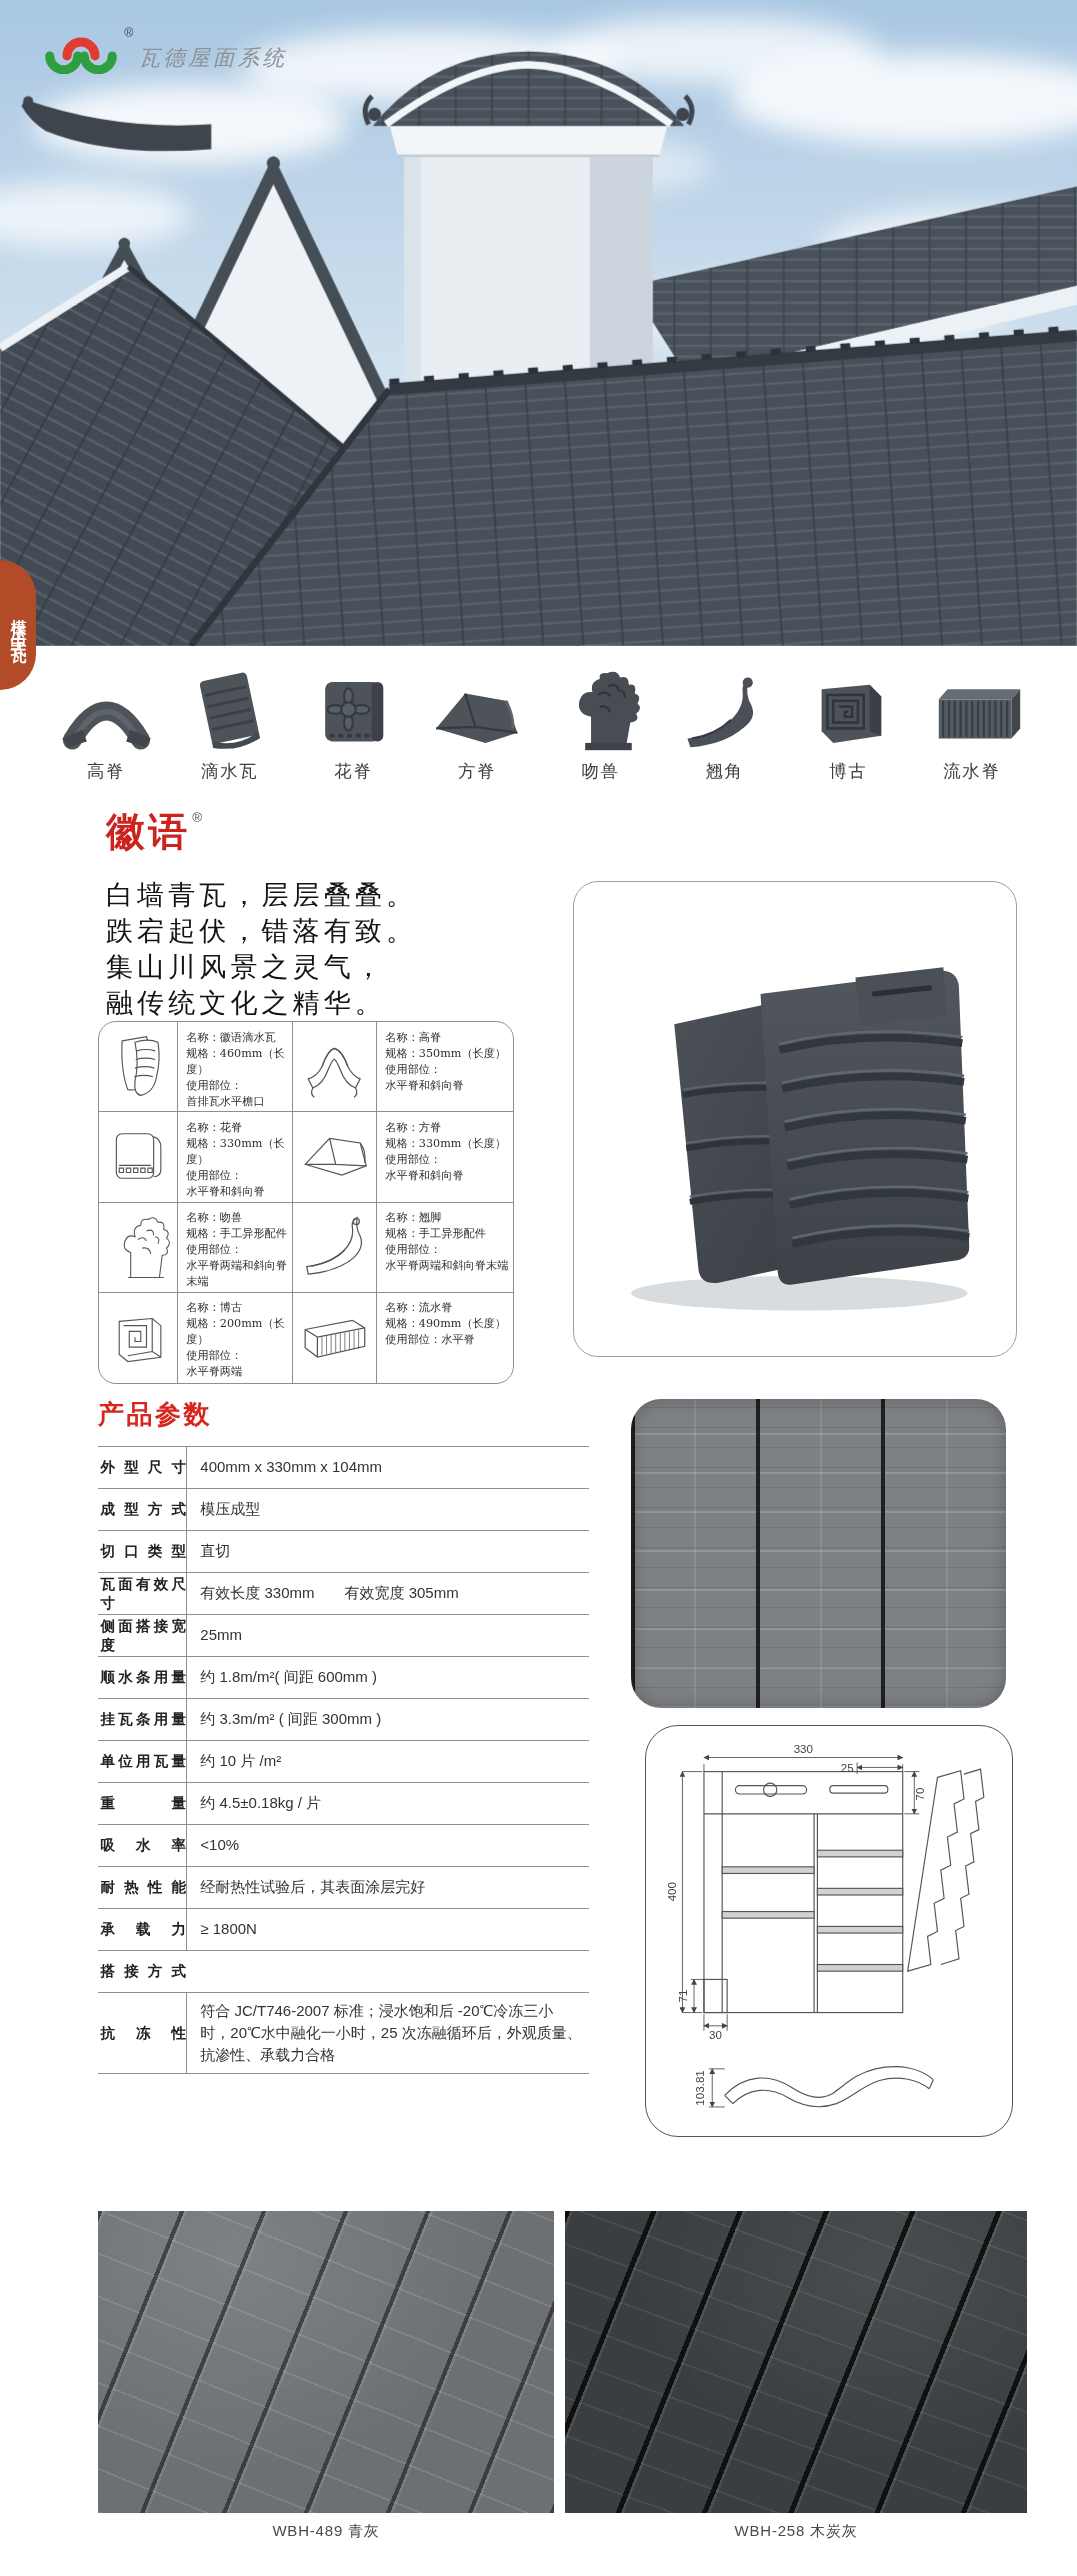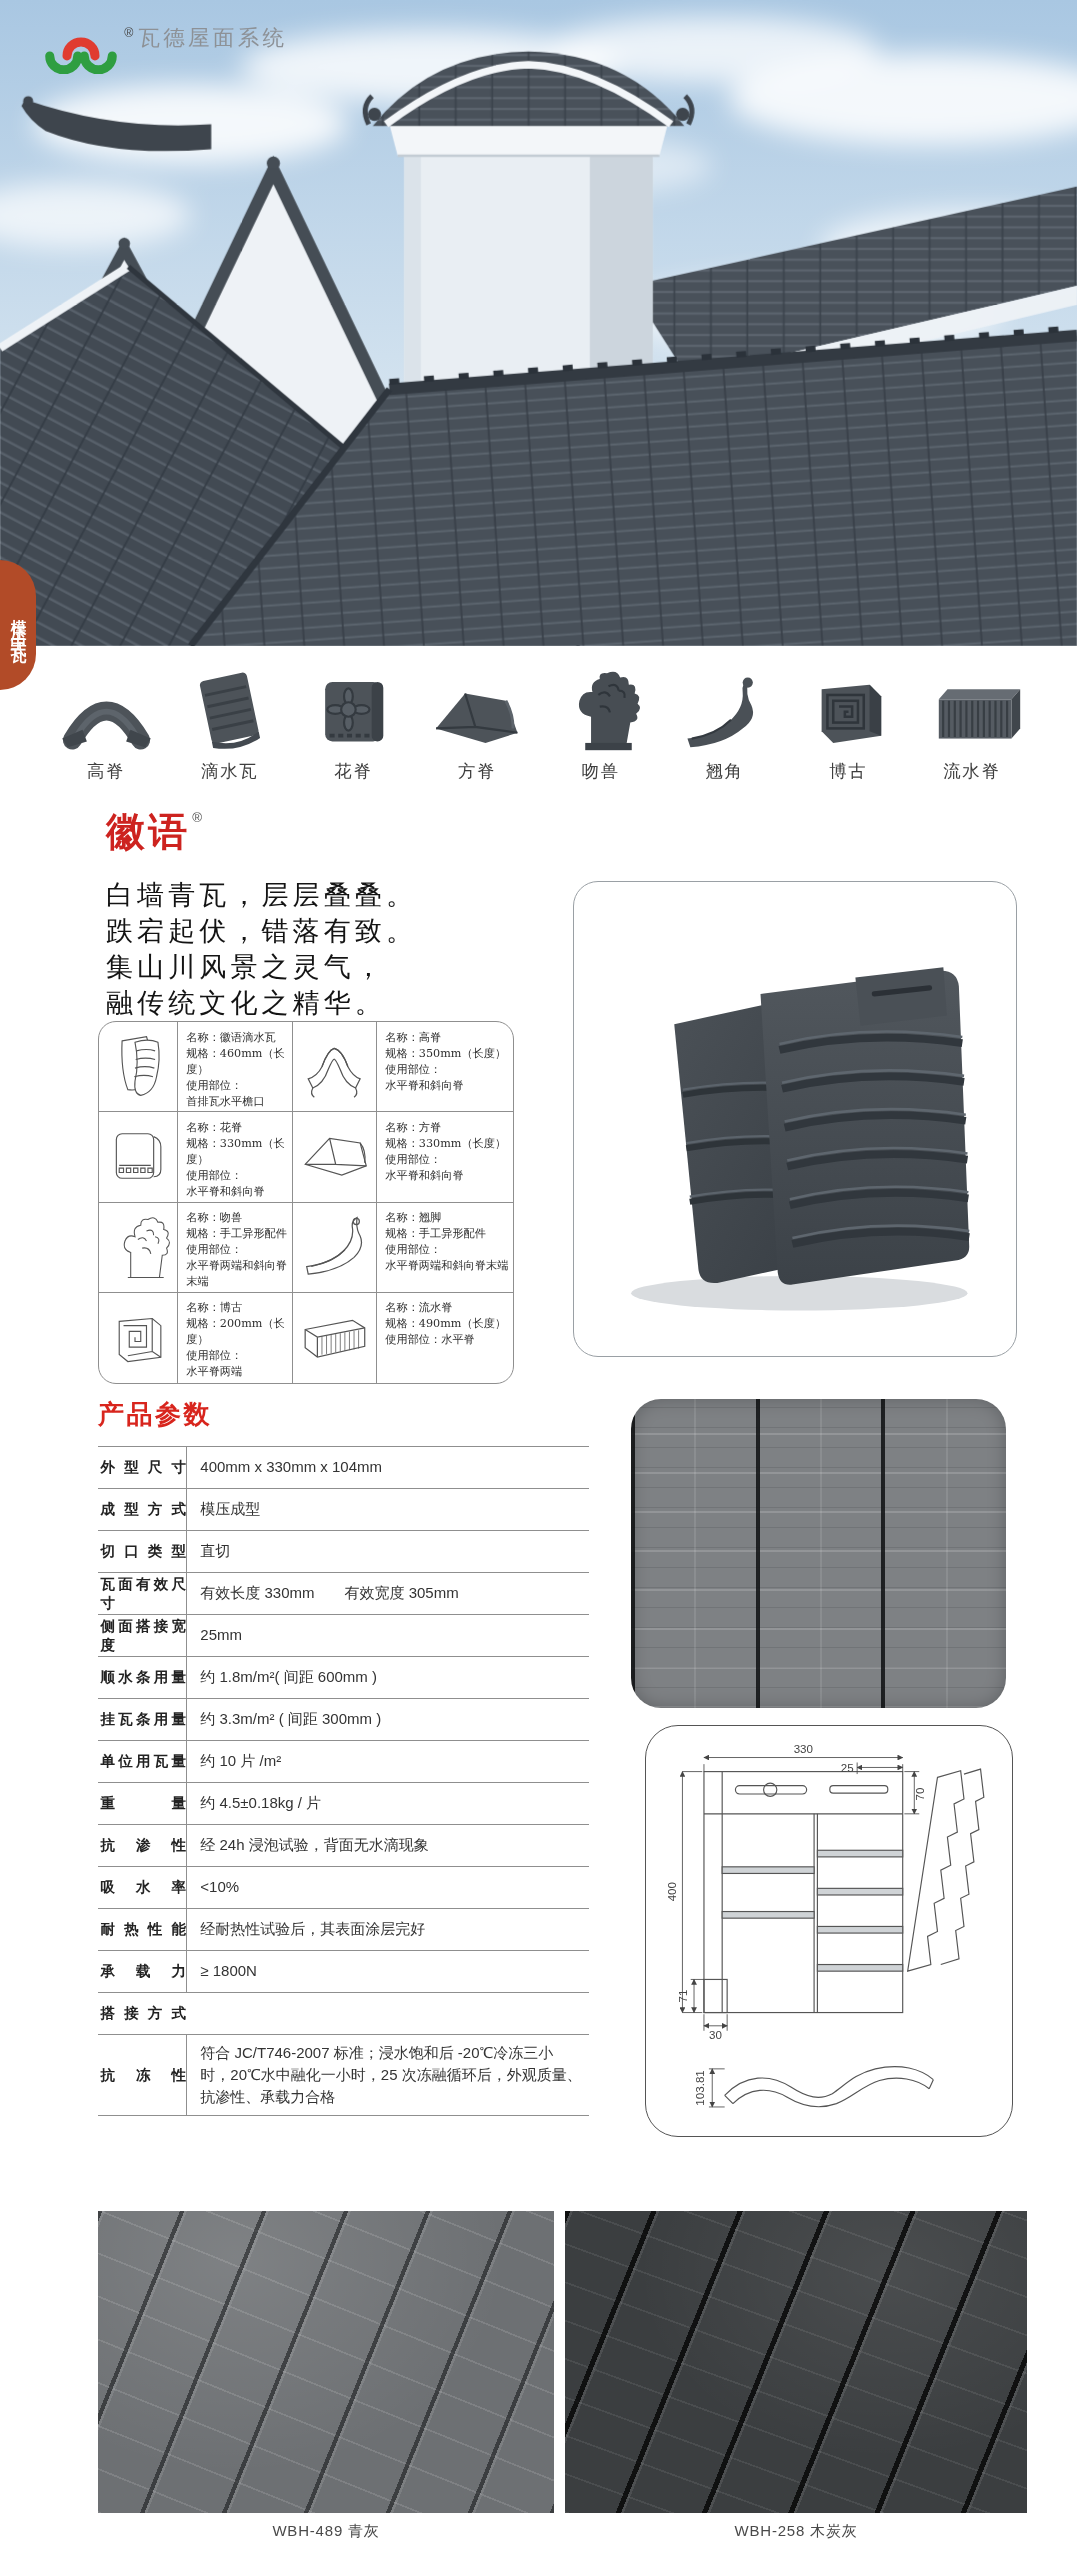--- a/index.html
+++ b/index.html
@@ -6,21 +6,21 @@
   .page{position:relative;width:1077px;height:2576px;background:#fff;overflow:hidden;
         font-family:"Liberation Sans",sans-serif;color:#333;}
 
   
   .hero{position:absolute;left:0;top:0;width:1077px;height:646px;}
   .hero svg{display:block;width:100%;height:100%;}
 
   
   .logo{position:absolute;left:41px;top:23px;display:flex;align-items:flex-start;z-index:6;}
   .logo-reg{font-size:12.4px;color:#4a4a4a;margin:3.3px 5px 0 3.3px;}
-  .logo-text{font-size:21.5px;color:#8d9196;letter-spacing:3.3px;}
+  .logo-text{font-size:21.5px;color:#8d9196;letter-spacing:3.3px;margin-top:20px;font-style:italic;}
 
   
   .side-tab{position:absolute;left:0;top:560px;width:36px;height:130px;background:#b24b28;
             border-radius:0 40px 40px 0;display:flex;align-items:center;justify-content:center;z-index:7;}
   .side-tab span{writing-mode:vertical-rl;color:#fff;font-size:15.7px;letter-spacing:7.5px;font-weight:bold;}
 
   
   .thumb-row{position:absolute;left:48px;top:663px;width:982px;display:flex;justify-content:space-between;}
   .thumb{width:116px;display:flex;flex-direction:column;align-items:center;}
   .thumb svg{height:93px;width:109px;}
@@ -510,26 +510,20 @@
         <div class="p-value">约 10 片 /m²</div>
       </div>
     <div class="p-row">
         <div class="p-label">
           <span>重量</span>
         </div>
         <div class="p-value">约 4.5±0.18kg / 片</div>
       </div>
     <div class="p-row">
         <div class="p-label">
-          <span>抗渗性</span>
-        </div>
-        <div class="p-value">经 24h 浸泡试验，背面无水滴现象</div>
-      </div>
-    <div class="p-row">
-        <div class="p-label">
           <span>吸水率</span>
         </div>
         <div class="p-value">&lt;10%</div>
       </div>
     <div class="p-row">
         <div class="p-label">
           <span>耐热性能</span>
         </div>
         <div class="p-value">经耐热性试验后，其表面涂层完好</div>
       </div>

